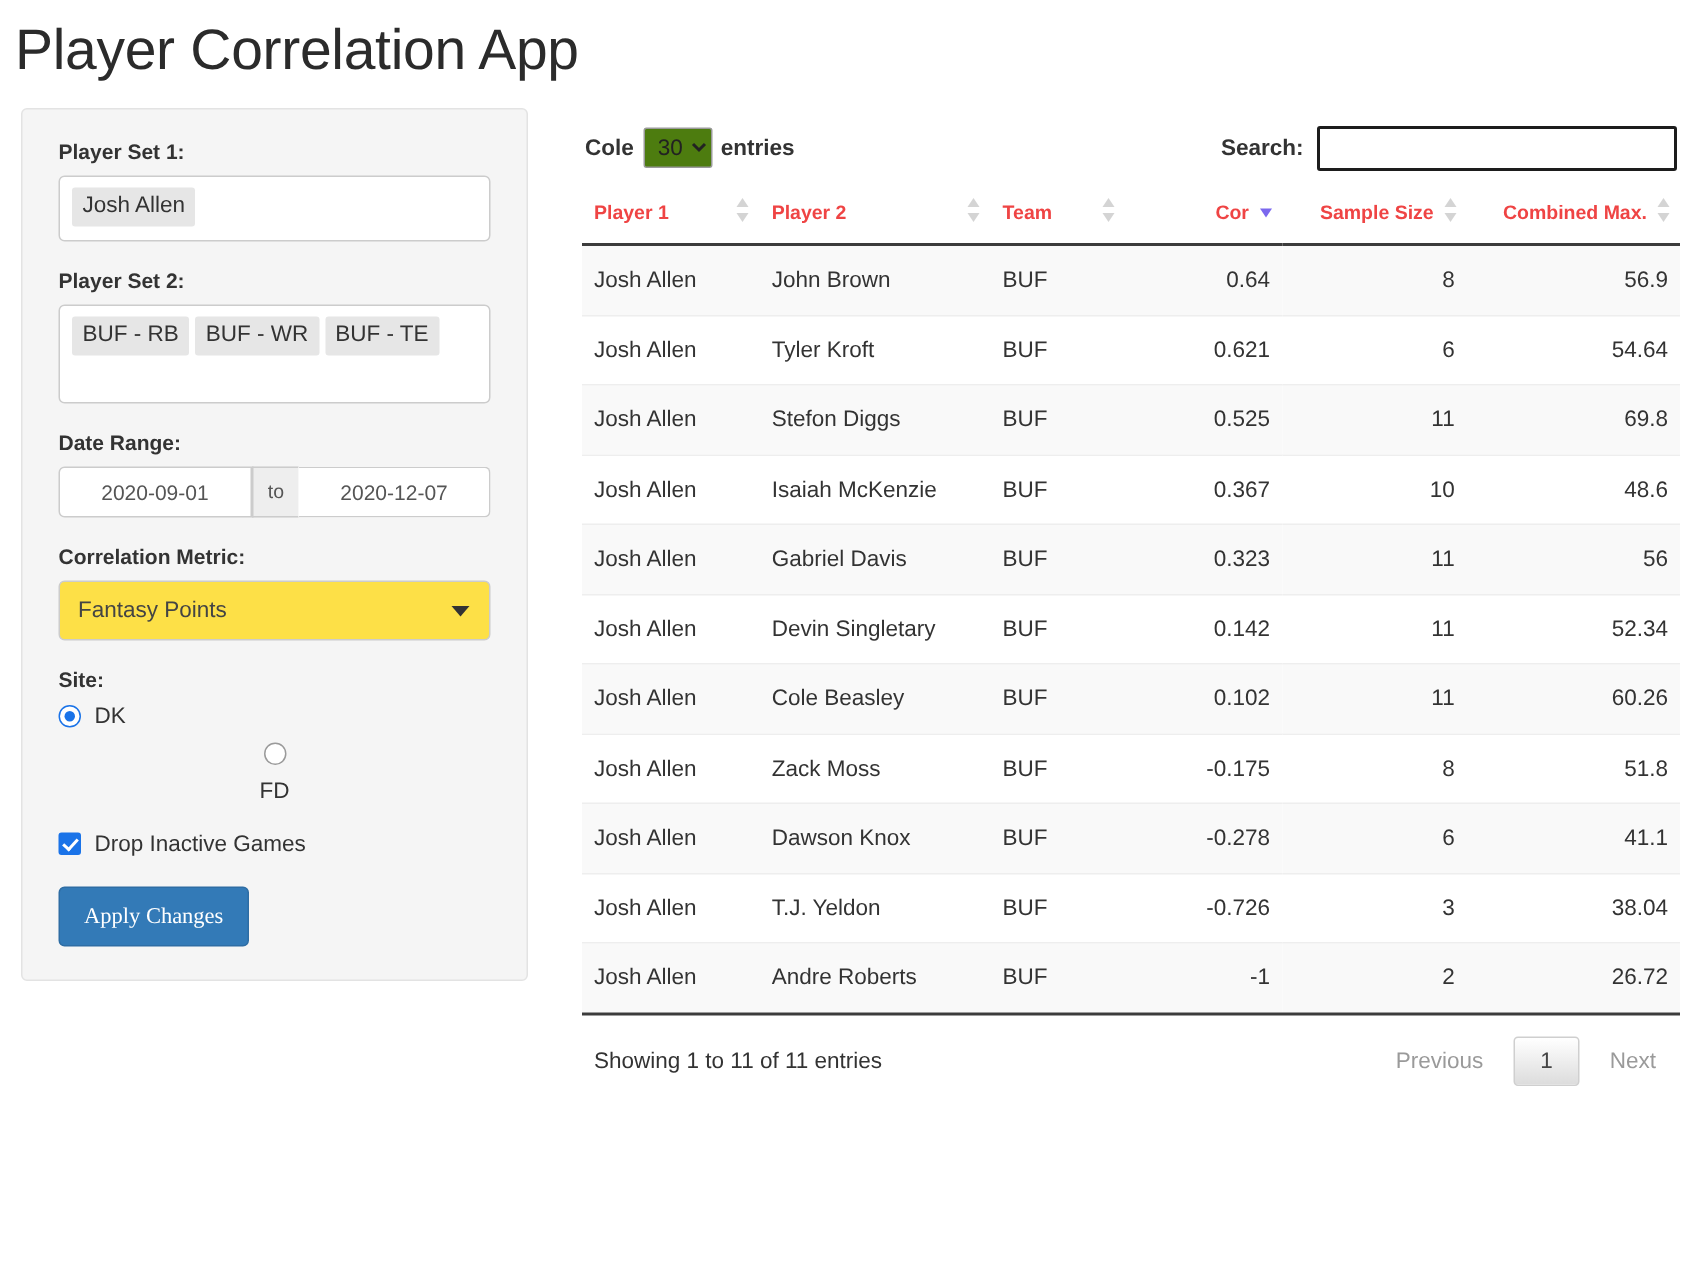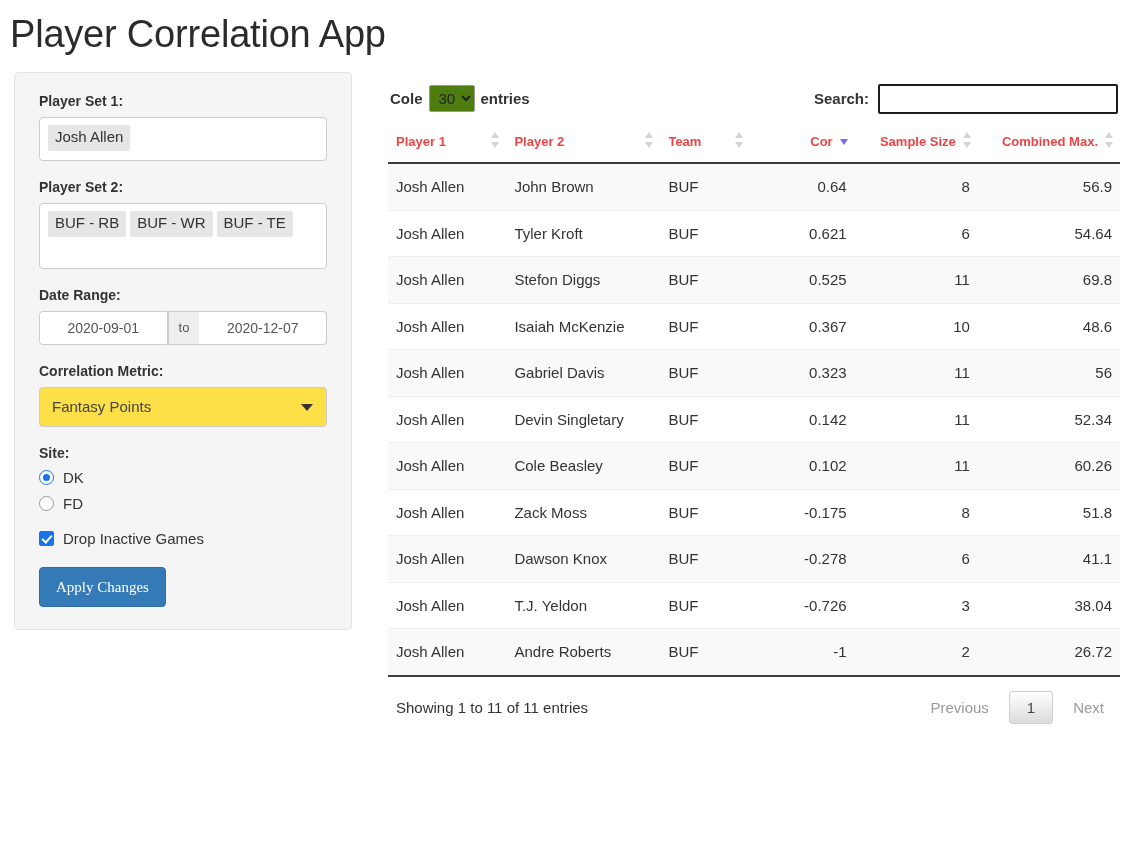--- a/index.html
+++ b/index.html
@@ -135,21 +135,21 @@
     border-top: 7px solid #333;
   }
 
   
   .radio-row {
     display: flex;
     align-items: center;
     margin-bottom: 9px;
     gap: 9px;
   }
-  .radio-row:last-of-type { margin-bottom: 0; }
+  .radio-row:last-of-type { margin-bottom: 0; flex-direction: column; }
   .radio-outer {
     width: 15px; height: 15px;
     border: 1px solid #9a9a9a;
     border-radius: 50%;
     background: #fff;
     display: inline-block;
     position: relative;
     flex: 0 0 15px;
   }
   .radio-outer.checked {

